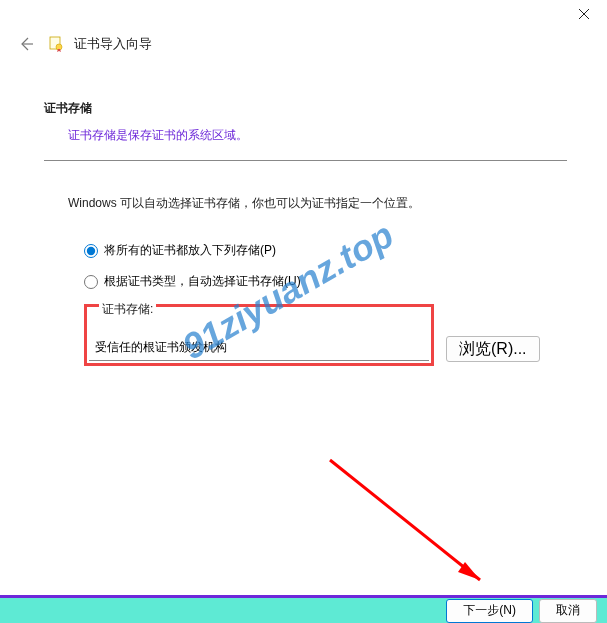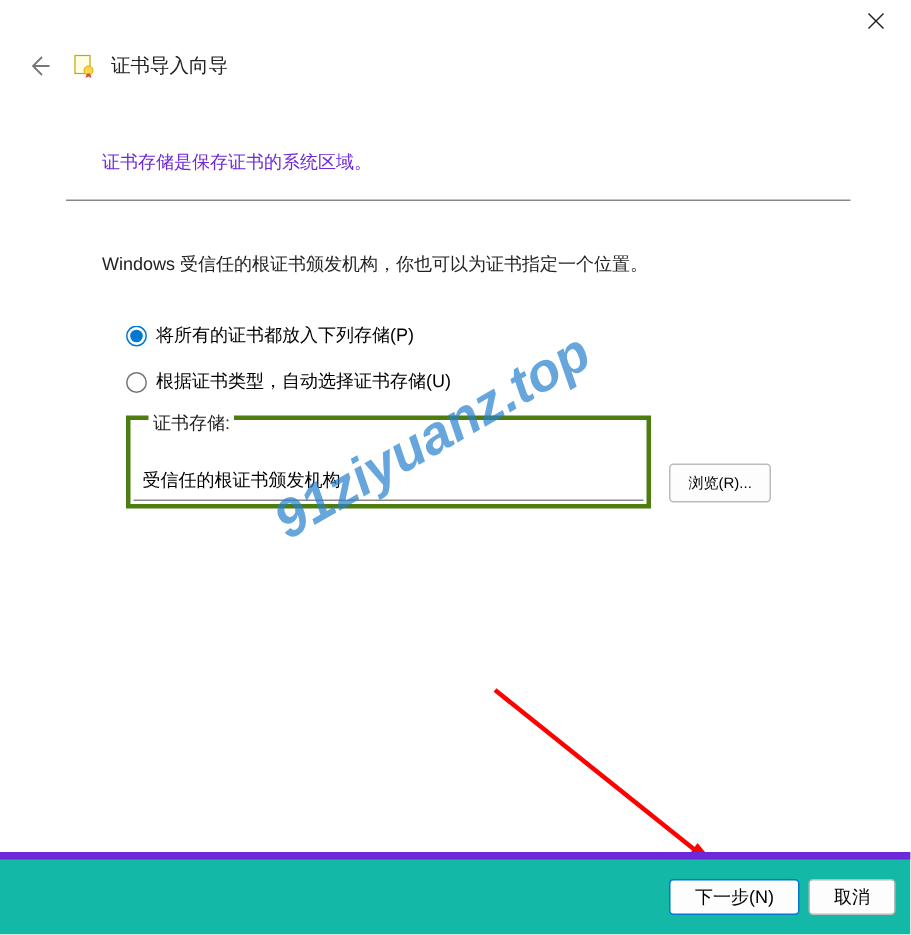--- a/index.html
+++ b/index.html
@@ -100,21 +100,21 @@
     }
     .store-row {
       margin-left: 40px;
       display: flex;
       align-items: flex-end;
       gap: 12px;
       position: relative;
     }
     .fieldset-wrap {
       position: relative;
-      border: 3px solid #4d7c0f;
+      border: 3px solid #ef4444;
       padding: 2px;
     }
     .store-fieldset {
       position: relative;
       width: 340px;
     }
     .legend {
       position: absolute;
       top: -8px;
       left: 10px;
@@ -133,21 +133,21 @@
       font-family: inherit;
       outline: none;
       margin-top: 26px;
     }
     .browse-btn {
       height: 26px;
       padding: 0 12px;
       border: 1px solid #bbb;
       border-radius: 3px;
       background: #fdfdfd;
-      font-size: 10px;
+      font-size: 16px;
       font-family: inherit;
       cursor: pointer;
       margin-bottom: 4px;
     }
     .watermark {
       position: absolute;
       top: 270px;
       left: 170px;
       font-size: 36px;
       font-weight: bold;
@@ -161,23 +161,23 @@
       position: absolute;
       top: 450px;
       left: 320px;
       pointer-events: none;
     }
     .footer {
       position: absolute;
       bottom: 0;
       left: 0;
       right: 0;
-      height: 55px;
-      background: #14b8a6;
-      border-top: 5px solid #6d28d9;
+      height: 28px;
+      background: #5eead4;
+      border-top: 3px solid #6d28d9;
       display: flex;
       align-items: center;
       justify-content: flex-end;
       padding-right: 10px;
       gap: 6px;
     }
     .footer-btn {
       height: 24px;
       padding: 0 16px;
       border: 1px solid #bbb;
@@ -210,23 +210,24 @@
   </div>
   <svg class="cert-icon" width="16" height="16" viewBox="0 0 16 16">
     <rect x="2" y="1" width="10" height="12" fill="#fffde6" stroke="#c9a500" stroke-width="0.8"></rect>
     <circle cx="11" cy="11" r="3" fill="#ffd54a" stroke="#c9a500" stroke-width="0.6"></circle>
     <path d="M10 13 L9 16 L11 15 L13 16 L12 13" fill="#d94a4a"></path>
   </svg>
   <span class="wizard-title">证书导入向导</span>
 </div>
 
 <div class="content">
+  <div class="section-title">证书存储</div>
   <div class="section-desc">证书存储是保存证书的系统区域。</div>
   <hr class="divider">
-  <div class="explain">Windows 受信任的根证书颁发机构，你也可以为证书指定一个位置。</div>
+  <div class="explain">Windows 可以自动选择证书存储，你也可以为证书指定一个位置。</div>
 
   <div class="radio-group">
     <label class="radio-item">
       <input type="radio" name="store" checked="" style="">
       <span>将所有的证书都放入下列存储(P)</span>
     </label>
     <label class="radio-item">
       <input type="radio" name="store" style="">
       <span>根据证书类型，自动选择证书存储(U)</span>
     </label>

